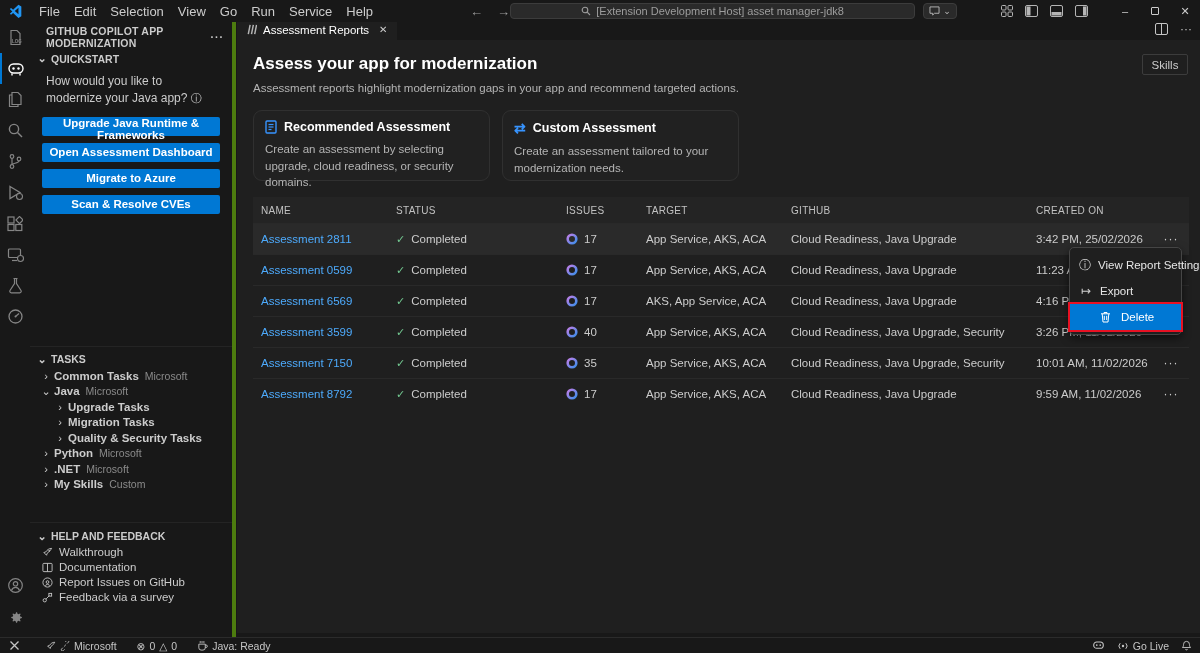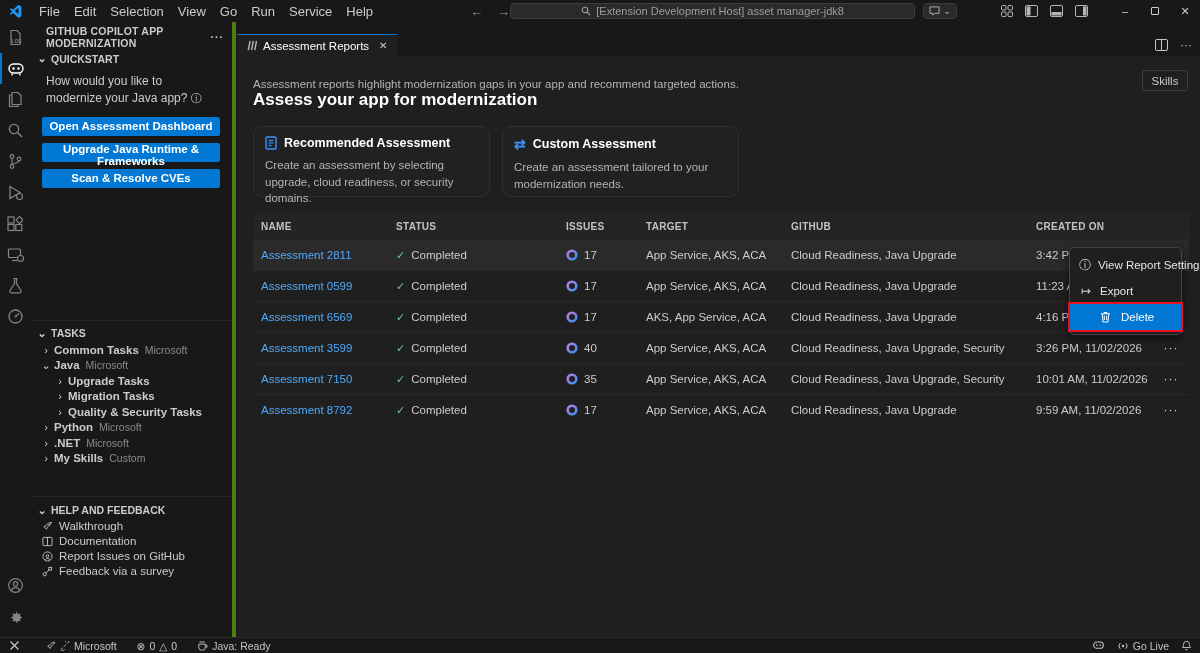--- a/index.html
+++ b/index.html
@@ -53,21 +53,21 @@
   .tree-item { display:flex; align-items:center; gap:2px; height:15.5px;
     padding-left:10px; font-size:11.5px; }
   .tree-item.indent1 { padding-left:24px; }
   .tree-label { font-weight:bold; color:#cccccc; white-space:nowrap; }
   .tree-badge { color:#8a8a8a; font-size:10.5px; margin-left:4px; white-space:nowrap; }
   #help-section { margin-top:30px; border-top:1px solid #242424; padding-top:3px; }
   .help-item { display:flex; align-items:center; gap:6px; height:15px;
     padding-left:12px; font-size:11.5px; color:#cccccc; }
 
   
-  #editor { position:absolute; left:237px; top:34px; width:963px; height:615px; background:#1f1f1f; }
+  #editor { position:absolute; left:237px; top:18px; width:963px; height:615px; background:#1f1f1f; }
   #tabstrip { position:absolute; left:0; top:0; width:963px; height:22px; background:#181818; }
   #tab-active { position:absolute; left:0; top:0; height:22px; padding:0 9px; background:#1f1f1f;
     border-top:1px solid #0078d4; display:flex; align-items:center; gap:6px; font-size:11.5px; color:#ffffff; }
   #tab-close { color:#cccccc; font-size:10px; margin-left:4px; }
   #editor-actions { position:absolute; right:8px; top:0; height:22px; display:flex;
     align-items:center; gap:12px; color:#c5c5c5; }
 
   #content { position:absolute; left:0; top:22px; width:963px; height:593px; padding:14px 12px 0 16px; }
   #page-title { font-size:17px; font-weight:bold; color:#ffffff; }
   #page-subtitle { margin-top:8px; font-size:11.5px; color:#b4b4b4; }
@@ -81,21 +81,21 @@
   .card-title-row { display:flex; align-items:center; gap:7px; font-size:12.5px;
     font-weight:bold; color:#ffffff; }
   .card-desc { margin-top:7px; font-size:11.5px; line-height:1.45; color:#b4b4b4; }
   .card-icon-glyph { color:#3794ff; font-size:14px; font-weight:bold; }
 
   
   #table { margin-top:16px; width:936px; }
   .trow { display:grid; grid-template-columns:135px 170px 80px 145px 245px 1fr 36px;
     align-items:center; height:31px; padding-left:8px; border-top:1px solid #292929; }
   #thead { height:26px; background:#242424; border-top:none; font-size:10px;
-    font-weight:bold; letter-spacing:.3px; color:#c2c2c2; }
+    font-weight:normal; letter-spacing:.3px; color:#c2c2c2; }
   .trow .name { color:#4daafc; font-size:11.5px; }
   .status-cell { display:flex; align-items:center; gap:6px; }
   .check { color:#73c991; font-size:11px; }
   .issues-cell { display:flex; align-items:center; gap:6px; }
   .cell { font-size:11.5px; color:#cccccc; white-space:nowrap; overflow:hidden; }
   .row-more { color:#cccccc; letter-spacing:1px; text-align:center; }
   .trow.hovered { background:#2a2a2a; }
 
   
   #context-menu { position:absolute; left:1069px; top:247px; width:113px; background:#1f1f1f;
@@ -274,22 +274,23 @@
   </div>
 
   <div class="section-header">
     <span class="chev">⌄</span>
     <span>QUICKSTART</span>
   </div>
   <div id="quickstart-question">
     <span>How would you like to modernize your Java app?</span>
     <span style="font-size:11px">ⓘ</span>
   </div>
+  <button class="qs-btn">Upgrade Java Runtime &amp; Frameworks</button>
   <button class="qs-btn">Open Assessment Dashboard</button>
-  <button class="qs-btn">Upgrade Java Runtime &amp; Frameworks</button>
+  <button class="qs-btn">Migrate to Azure</button>
   <button class="qs-btn">Scan &amp; Resolve CVEs</button>
 
   <div id="tasks-section">
     <div class="section-header">
       <span class="chev">⌄</span>
       <span>TASKS</span>
     </div>
     <div class="tree-item">
       <span class="chev">›</span>
       <span class="tree-label">Common Tasks</span>
@@ -378,22 +379,22 @@
     <div id="editor-actions">
       <svg width="13" height="12" viewBox="0 0 13 12">
           <rect x="0.5" y="0.5" width="12" height="11" rx="1.5" fill="none" stroke="#c5c5c5"></rect>
           <line x1="6.5" y1="0.5" x2="6.5" y2="11.5" stroke="#c5c5c5"></line>
         </svg>
       <span>···</span>
     </div>
   </div>
 
   <div id="content">
+    <div id="page-title">Assess your app for modernization</div>
     <div id="page-subtitle">Assessment reports highlight modernization gaps in your app and recommend targeted actions.</div>
-    <div id="page-title">Assess your app for modernization</div>
     <button id="import-btn">Skills</button>
 
     <div id="cards">
       <div class="card">
         <div class="card-title-row">
           <svg width="12" height="14" viewBox="0 0 12 14">
               <rect x="1" y="1" width="10" height="12" rx="1" fill="none" stroke="#3794ff" stroke-width="1.4"></rect>
               <line x1="3.5" y1="4.5" x2="8.5" y2="4.5" stroke="#3794ff" stroke-width="1.2"></line>
               <line x1="3.5" y1="7" x2="8.5" y2="7" stroke="#3794ff" stroke-width="1.2"></line>
               <line x1="3.5" y1="9.5" x2="6.5" y2="9.5" stroke="#3794ff" stroke-width="1.2"></line>

